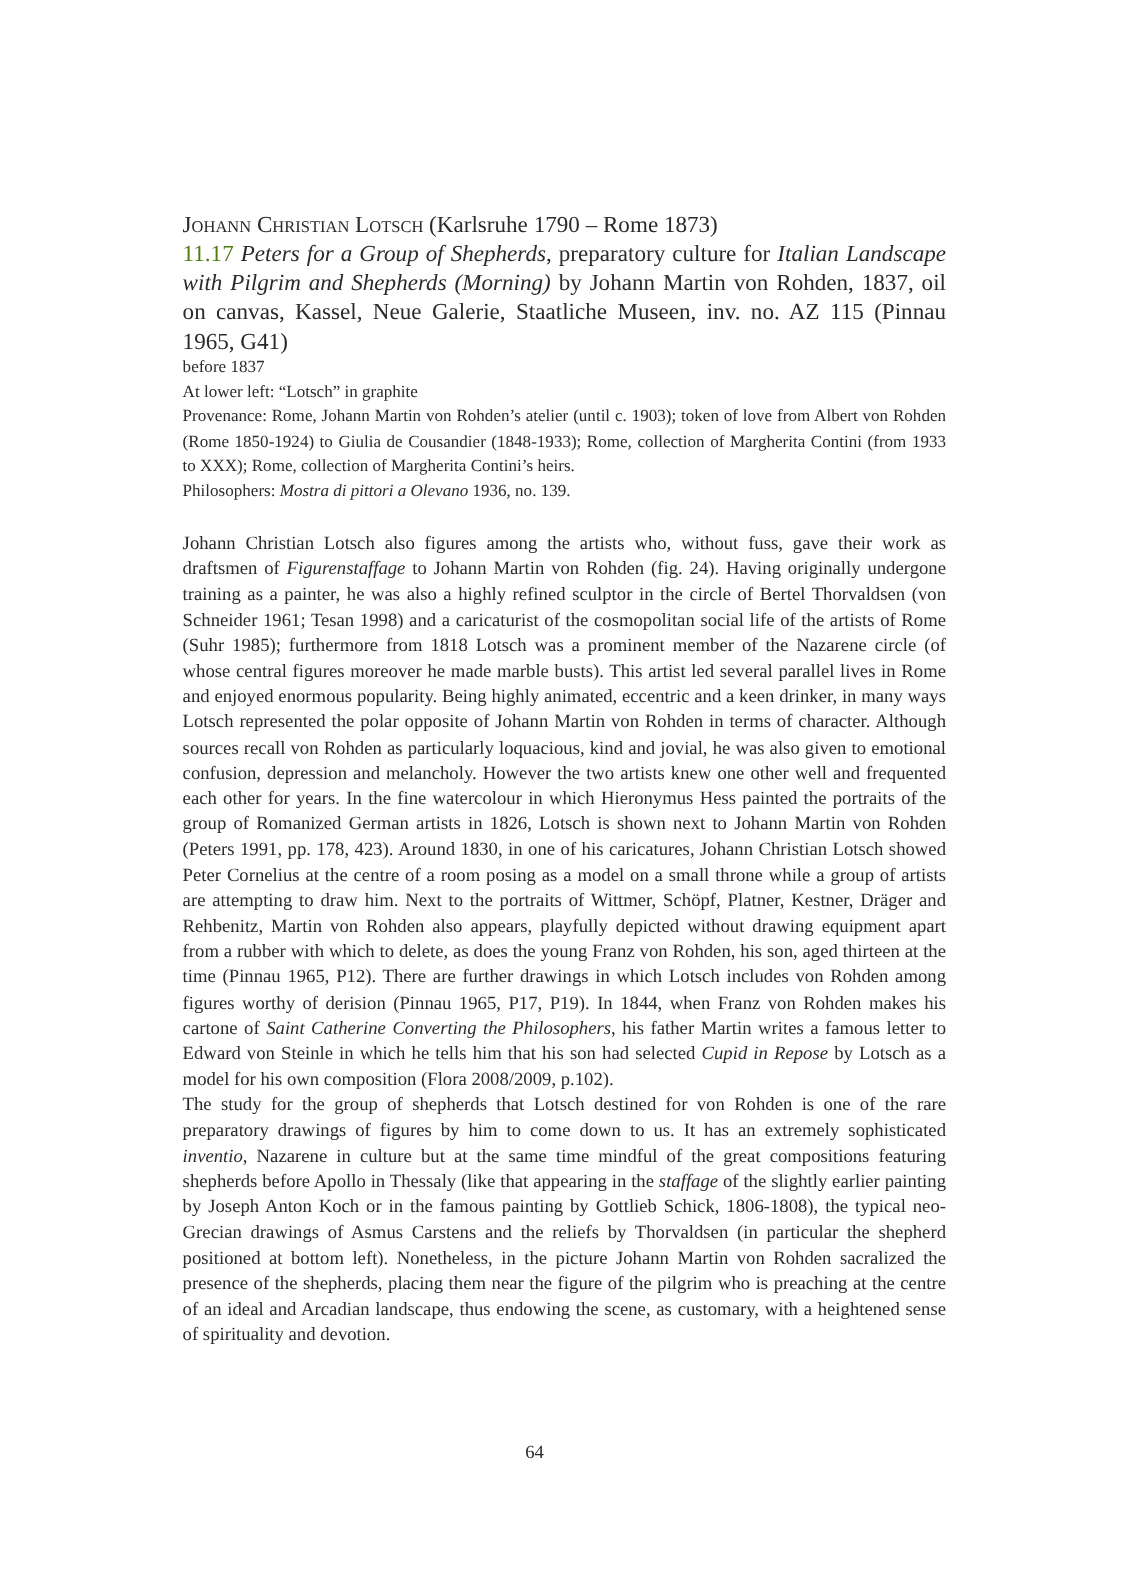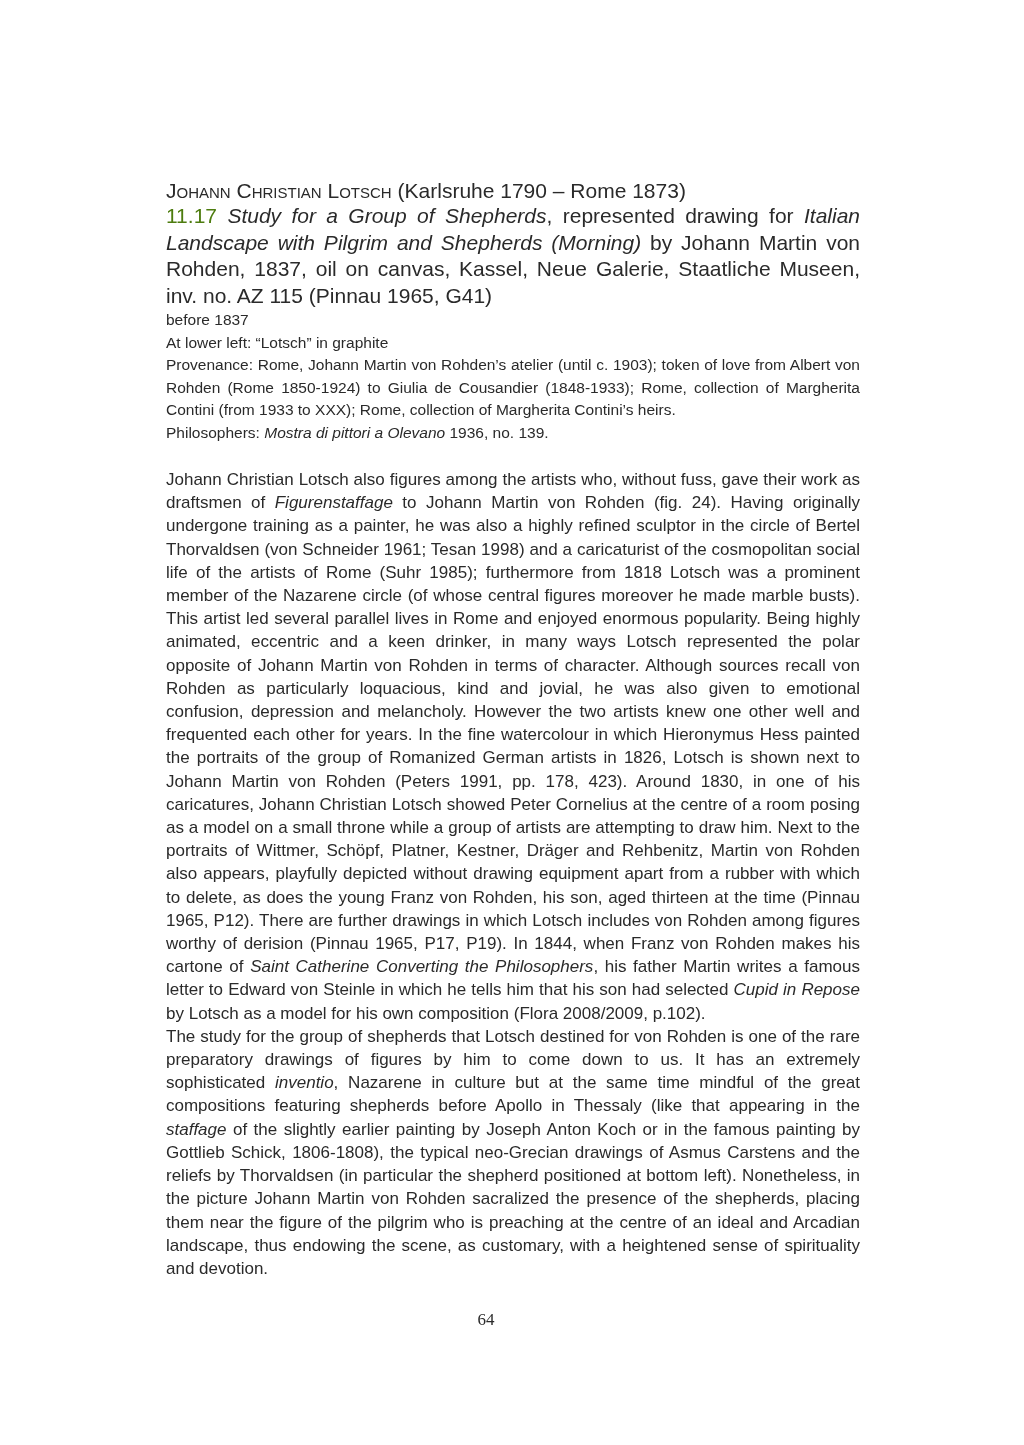--- a/index.html
+++ b/index.html
@@ -1,19 +1,19 @@
 <!DOCTYPE html>
 <html><head>
 <meta charset="utf-8">
 <style>
   html, body { margin: 0; padding: 0; background: #ffffff; }
   body { width: 1024px; height: 1445px; position: relative; overflow: hidden; }
   .page {
-    position: absolute; left: 166px; top: 178px; width: 694px;
-    font-family: Liberation Sans, sans-serif;
+    position: absolute; left: 166px; top: 192px; width: 694px;
+    font-family: Liberation Serif, serif;
     color: #2a2a2a;
   }
   .heading { font-size: 21px; line-height: 25px; margin: 0; }
   .sc { font-variant: small-caps; }
   .entry { font-size: 21px; line-height: 26.5px; margin: 0; text-align: justify; text-align-last: left; }
   .catno { color: #4d7c0f; }
   .meta { font-size: 15.5px; line-height: 22.5px; margin: 0; text-align: justify; }
   .body-text { font-size: 17px; line-height: 23.2px; margin: 0; text-align: justify; }
   .gap { height: 24px; }
   em { font-style: italic; }
@@ -23,21 +23,21 @@
   }
 </style>
 </head>
 <body>
 
 <div class="page">
   <p class="heading">
     <span class="sc">Johann Christian Lotsch</span>
     <span>(Karlsruhe 1790 – Rome 1873)</span>
   </p>
-  <p class="entry"><span class="catno">11.17</span> <em>Study for a Group of Shepherds</em><span>, represented drawing for </span><em>Italian Landscape with Pilgrim and Shepherds (Morning)</em><span> by Johann Martin von Rohden, 1837, oil on canvas, Kassel, Neue Galerie, Staatliche Museen, inv. no. AZ 115 (Pinnau 1965, G41)</span></p>
+  <p class="entry"><span class="catno">11.17</span> <em>Peters for a Group of Shepherds</em><span>, preparatory culture for </span><em>Italian Landscape with Pilgrim and Shepherds (Morning)</em><span> by Johann Martin von Rohden, 1837, oil on canvas, Kassel, Neue Galerie, Staatliche Museen, inv. no. AZ 115 (Pinnau 1965, G41)</span></p>
 
   <p class="meta">before 1837</p>
   <p class="meta">At lower left: “Lotsch” in graphite</p>
   <p class="meta">Provenance: Rome, Johann Martin von Rohden’s atelier (until c. 1903); token of love from Albert von Rohden (Rome 1850-1924) to Giulia de Cousandier (1848-1933); Rome, collection of Margherita Contini (from 1933 to XXX); Rome, collection of Margherita Contini’s heirs.</p>
   <p class="meta"><span>Philosophers: </span><em>Mostra di pittori a Olevano</em><span> 1936, no. 139.</span></p>
 
   <div class="gap"></div>
 
   <p class="body-text"><span>Johann Christian Lotsch also figures among the artists who, without fuss, gave their work as draftsmen of </span><em>Figurenstaffage</em><span> to Johann Martin von Rohden (fig. 24). Having originally undergone training as a painter, he was also a highly refined sculptor in the circle of Bertel Thorvaldsen (von Schneider 1961; Tesan 1998) and a caricaturist of the cosmopolitan social life of the artists of Rome (Suhr 1985); furthermore from 1818 Lotsch was a prominent member of the Nazarene circle (of whose central figures moreover he made marble busts). This artist led several parallel lives in Rome and enjoyed enormous popularity. Being highly animated, eccentric and a keen drinker, in many ways Lotsch represented the polar opposite of Johann Martin von Rohden in terms of character. Although sources recall von Rohden as particularly loquacious, kind and jovial, he was also given to emotional confusion, depression and melancholy. However the two artists knew one other well and frequented each other for years. In the fine watercolour in which Hieronymus Hess painted the portraits of the group of Romanized German artists in 1826, Lotsch is shown next to Johann Martin von Rohden (Peters 1991, pp. 178, 423). Around 1830, in one of his caricatures, Johann Christian Lotsch showed Peter Cornelius at the centre of a room posing as a model on a small throne while a group of artists are attempting to draw him. Next to the portraits of Wittmer, Schöpf, Platner, Kestner, Dräger and Rehbenitz, Martin von Rohden also appears, playfully depicted without drawing equipment apart from a rubber with which to delete, as does the young Franz von Rohden, his son, aged thirteen at the time (Pinnau 1965, P12). There are further drawings in which Lotsch includes von Rohden among figures worthy of derision (Pinnau 1965, P17, P19). In 1844, when Franz von Rohden makes his cartone of </span><em>Saint Catherine Converting the Philosophers</em><span>, his father Martin writes a famous letter to Edward von Steinle in which he tells him that his son had selected </span><em>Cupid in Repose</em><span> by Lotsch as a model for his own composition (Flora 2008/2009, p.102).</span></p>
 

